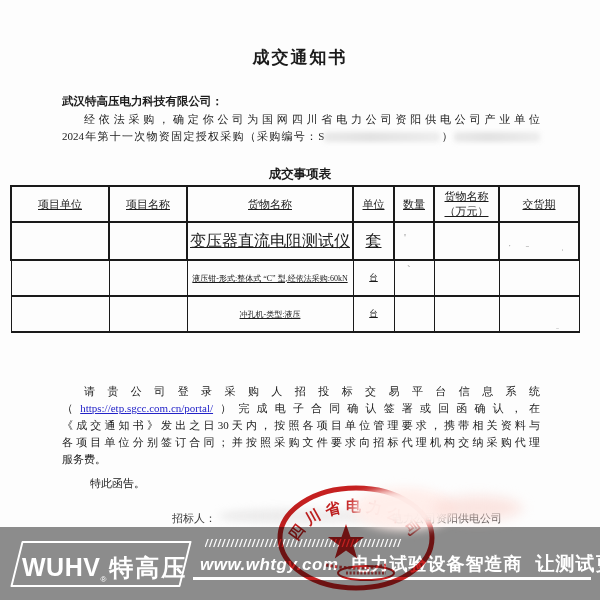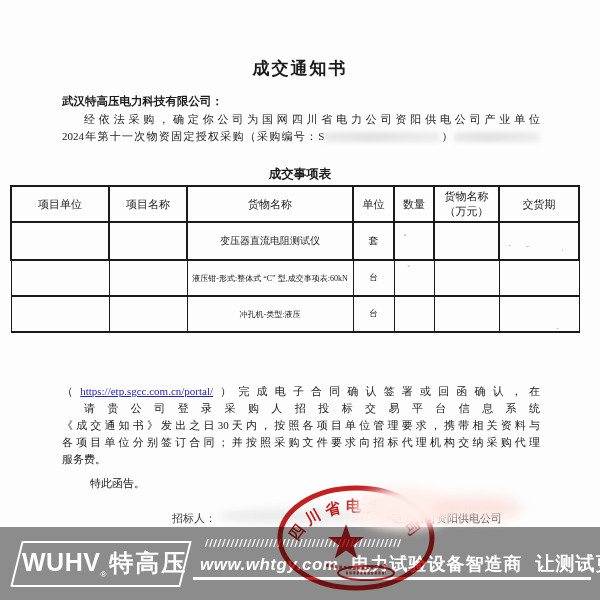--- a/index.html
+++ b/index.html
@@ -1,57 +1,57 @@
 <!DOCTYPE html>
 <html><head>
 <meta charset="utf-8">
 <style>
   html,body{margin:0;padding:0;}
   body{width:600px;height:600px;background:#fdfdfd;overflow:hidden;
        font-family:"Liberation Serif","DejaVu Serif",serif;color:#1b1b1b;}
   .page{position:relative;width:600px;height:600px;background:#fdfdfd;}
 
   
-  .doc-title{position:absolute;left:0;top:57px;width:600px;text-align:center;
+  .doc-title{position:absolute;left:0;top:46px;width:600px;text-align:center;
              font-size:17px;font-weight:bold;letter-spacing:2px;}
   .recipient{position:absolute;left:62px;top:94px;font-size:11.5px;font-weight:600;}
   .para1{position:absolute;left:62px;top:111px;width:478px;font-size:11px;line-height:17px;}
   .para2{position:absolute;left:62px;top:383px;width:478px;font-size:11px;line-height:17px;}
   .jline{display:block;text-align:justify;text-align-last:justify;}
   .indent{text-indent:2em;}
   .table-title{position:absolute;left:0;top:166px;width:600px;text-align:center;
                font-size:12.5px;font-weight:bold;}
   .closing{position:absolute;left:90px;top:476px;font-size:11px;}
   .signer-line{position:absolute;left:172px;top:511px;font-size:11px;color:#3a3a3a;
                display:flex;align-items:center;white-space:nowrap;}
   .doc-link{color:#2323c8;text-decoration:underline;}
 
   
   .redact{display:inline-block;height:10px;border-radius:2px;vertical-align:middle;
           background:linear-gradient(90deg,#dcdcdc,#cfcfcf 40%,#e3e3e3);
           filter:blur(2.5px);opacity:.6;}
 
   
   table.deal{position:absolute;left:10px;top:185px;width:568px;border-collapse:collapse;
-             table-layout:fixed;background:transparent;}
+             table-layout:fixed;background:transparent;text-decoration:underline;}
   table.deal th,table.deal td{border:1px solid #1a1a1a;text-align:center;vertical-align:middle;
              padding:0;overflow:visible;}
   table.deal th{border-width:2px;font-weight:normal;font-size:11px;height:34px;
              white-space:pre-line;line-height:15px;}
-  tr.row-large td{border-width:2px;font-size:10px;height:36px;margin-left:28px;}
+  tr.row-large td{border-width:2px;font-size:16px;height:36px;margin-left:28px;}
   tr.row-small td{border-left-width:1px;border-right-width:1px;border-top-width:2px;
              border-bottom-width:2px;font-size:8px;height:34px;white-space:nowrap;}
   tr.row-small td.unit-cell{font-size:8.5px;}
 
   
   .banner{position:absolute;left:0;top:527px;width:600px;height:73px;background:#8c8c8c;
           font-family:"Liberation Sans","DejaVu Sans",sans-serif;color:#fff;}
   .logo-box{position:absolute;left:16px;top:14px;width:166px;height:42px;
             border:2px solid #fff;transform:skewX(-14deg);border-radius:1px;}
-  .logo-text{position:absolute;left:22px;top:14px;height:42px;line-height:42px;
+  .logo-text{position:absolute;left:22px;top:14px;height:42px;line-height:52px;
              white-space:nowrap;}
   .logo-en{font-size:25px;font-weight:800;letter-spacing:.5px;}
   .logo-reg{font-size:8px;vertical-align:-6px;}
   .logo-cn{font-size:24px;font-weight:bold;letter-spacing:2px;margin-left:3px;}
   .slashes{position:absolute;left:205px;top:11px;width:212px;height:12px;overflow:hidden;
            font-size:10px;font-style:italic;font-weight:bold;letter-spacing:1.5px;
            white-space:nowrap;}
   .banner-row{position:absolute;left:200px;top:24px;display:flex;align-items:baseline;
               gap:13px;white-space:nowrap;}
   .website{font-size:17px;font-weight:bold;font-style:italic;letter-spacing:.5px;}
@@ -117,21 +117,21 @@
           <td></td>
       <td>变压器直流电阻测试仪</td>
       <td class="unit-cell">套</td>
       <td></td>
           <td></td>
           <td></td>
     </tr>
     <tr class="row-small">
       <td></td>
           <td></td>
-      <td>液压钳-形式:整体式 “C” 型,成交事项表:60kN</td>
+      <td>液压钳-形式:整体式 “C” 型,经依法采购:60kN</td>
       <td class="unit-cell">台</td>
       <td></td>
           <td></td>
           <td></td>
     </tr>
     <tr class="row-small">
       <td></td>
           <td></td>
       <td>冲孔机-类型:液压</td>
       <td class="unit-cell">台</td>
@@ -141,22 +141,22 @@
     </tr>
   </tbody>
     </table>
 
   <span class="speck" style="left:404px;top:231px;font-size:11px;">'</span>
   <span class="speck" style="left:407px;top:263px;font-size:11px;">`</span>
   <span class="speck" style="left:508px;top:240px;font-size:10px;letter-spacing:6px;opacity:.8;">· ˗&nbsp;&nbsp;&nbsp;ˌ</span>
   <span class="speck" style="left:556px;top:325px;font-size:9px;opacity:.7;">ˉ</span>
 
   <div class="para2">
+    <span class="jline indent">请贵公司登录采购人招投标交易平台信息系统</span>
     <span class="jline"><span>（</span><a class="doc-link" href="#">https://etp.sgcc.com.cn/portal/</a><span>）完成电子合同确认签署或回函确认，在</span></span>
-    <span class="jline indent">请贵公司登录采购人招投标交易平台信息系统</span>
     <span class="jline">《成交通知书》发出之日30天内，按照各项目单位管理要求，携带相关资料与</span>
     <span class="jline">各项目单位分别签订合同；并按照采购文件要求向招标代理机构交纳采购代理</span>
     <span>服务费。</span>
   </div>
 
   <div class="closing">特此函告。</div>
 
   <div class="signer-line">
     <span>招标人：</span>
     <span style="display:inline-block;width:176px;"></span>

